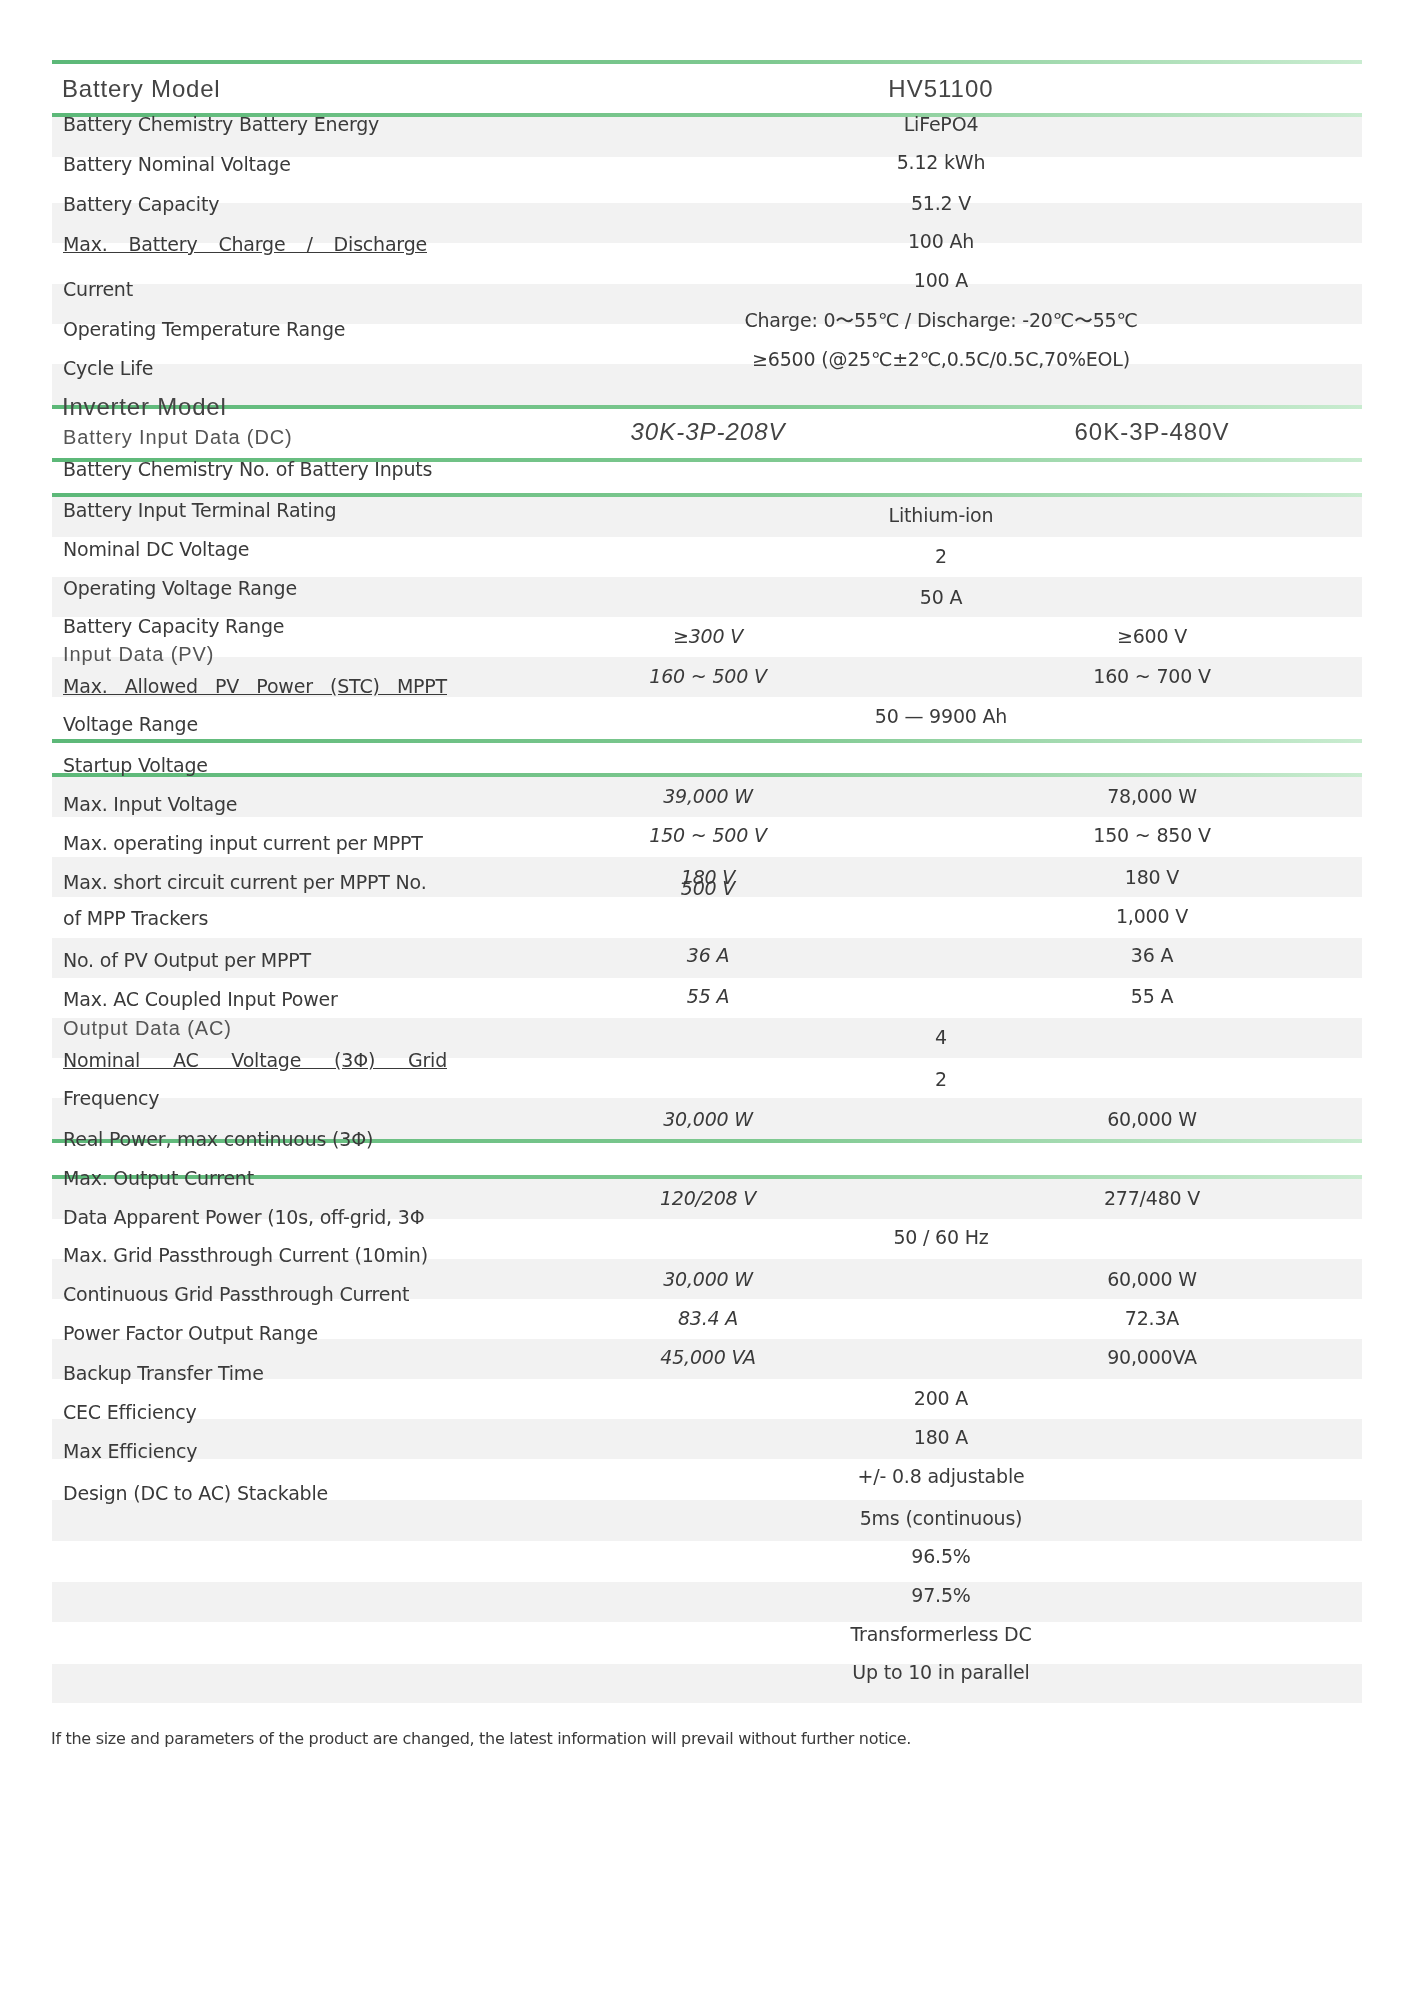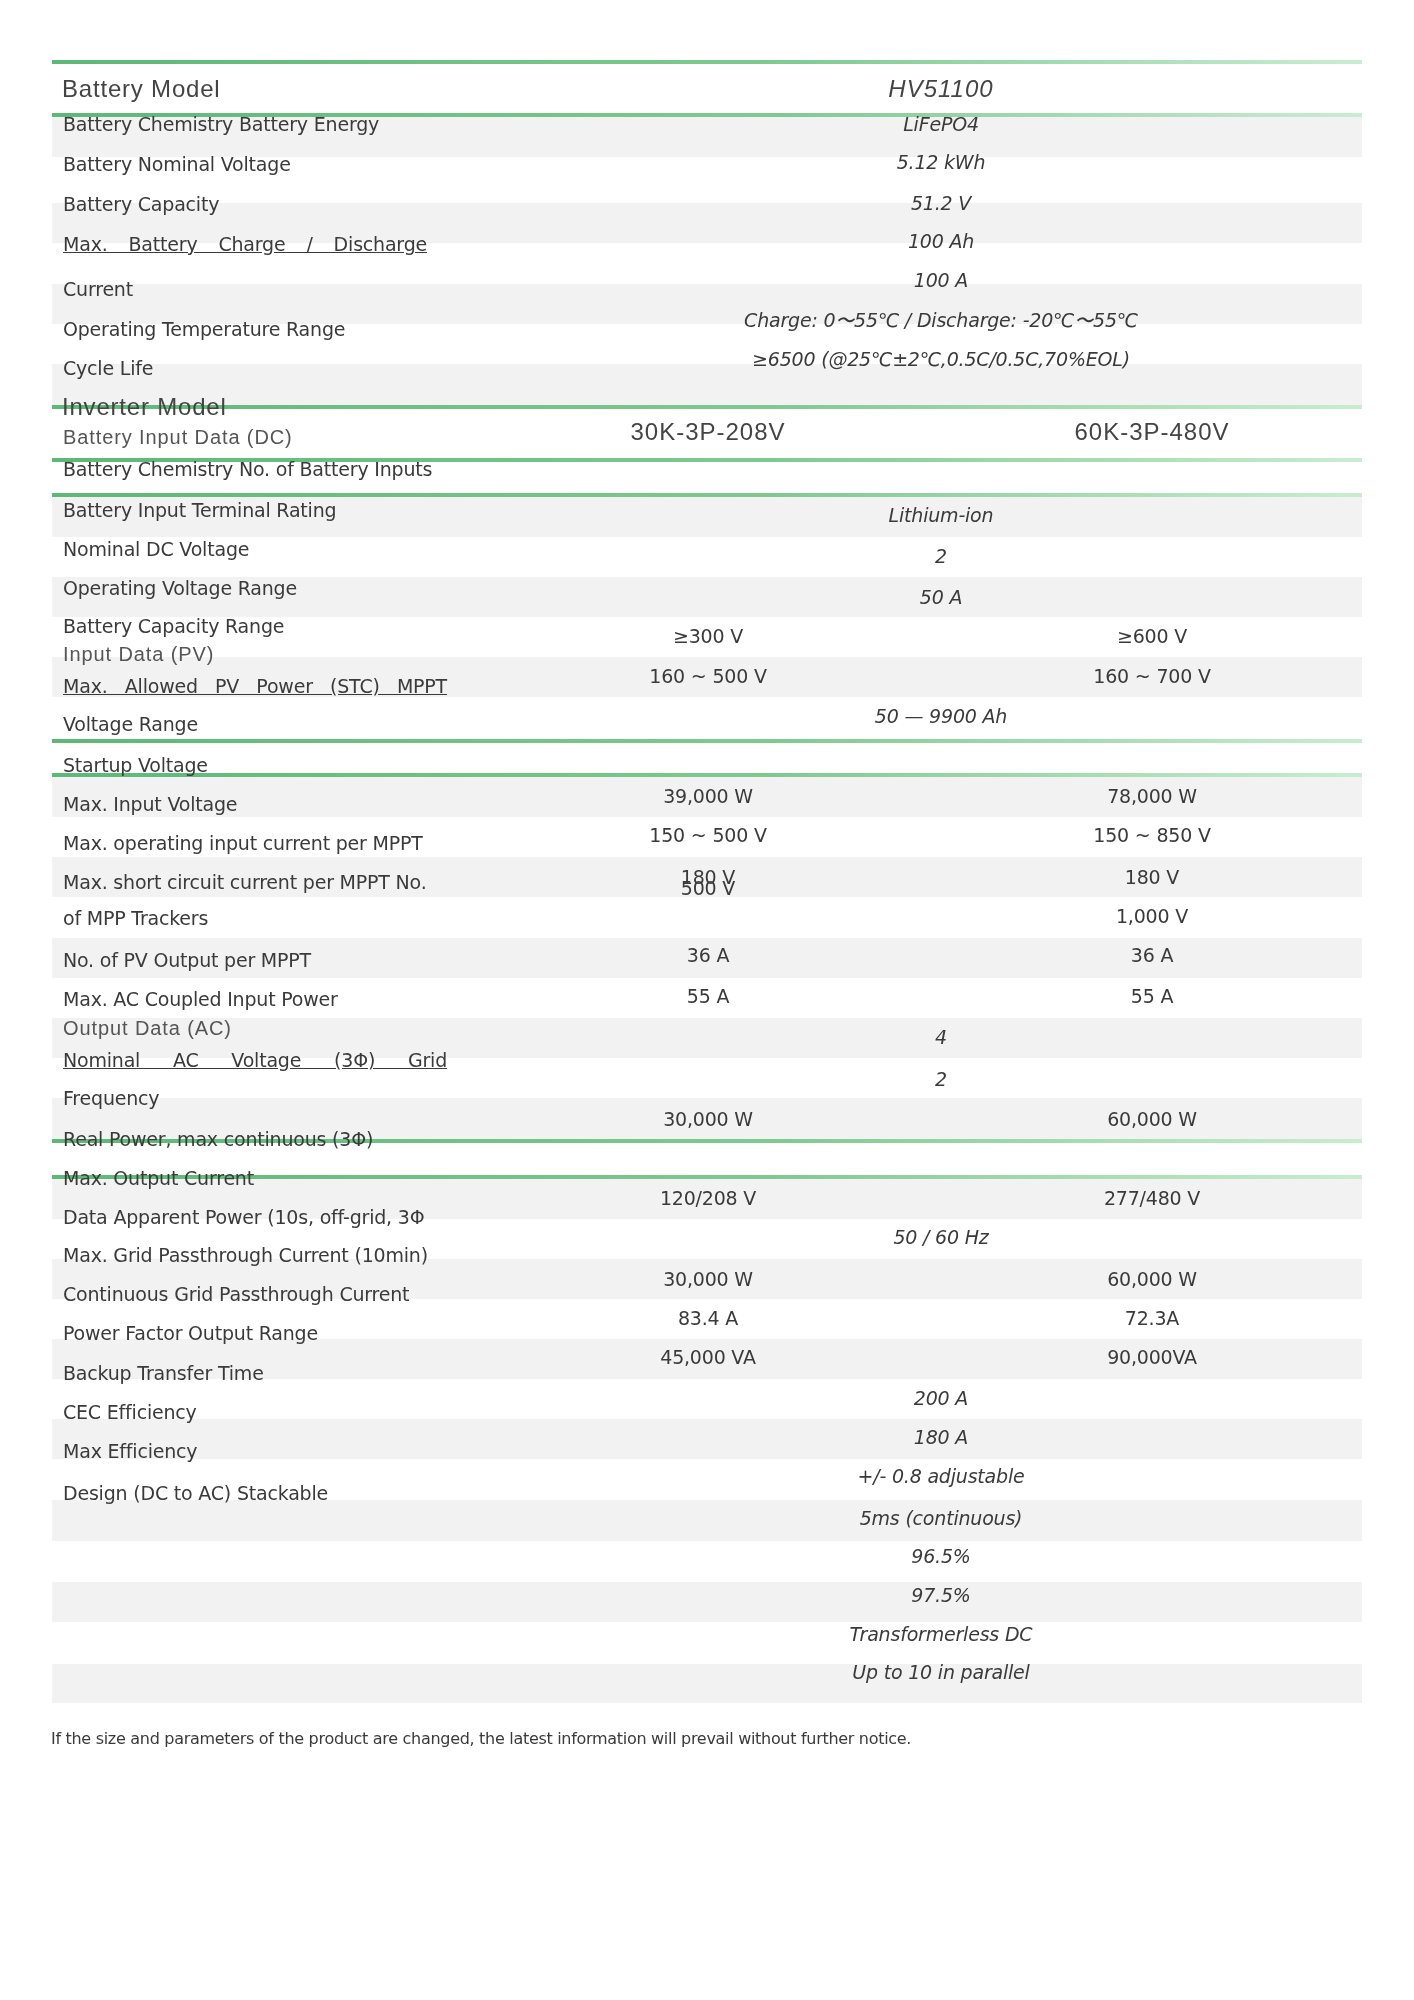--- a/index.html
+++ b/index.html
@@ -10,21 +10,21 @@
            background:linear-gradient(to right,#5cb878 0%,#7fc991 55%,#c9ecd0 100%); }
   .lbl { position:absolute; left:63px; font-size:19px; line-height:22px; white-space:nowrap;
          transform:translateY(-50%); color:#3a3a3a; letter-spacing:-0.2px; }
   .lbl.just { width:384px; text-align:justify; text-align-last:justify;text-decoration:underline; }
   .hdr { position:absolute; left:62px; font-family:"Liberation Sans",sans-serif; font-size:24px;
          letter-spacing:0.8px; color:#444; transform:translateY(-50%); white-space:nowrap; }
   .sub { position:absolute; left:63px; font-family:"Liberation Sans",sans-serif; font-size:20px;
          letter-spacing:0.9px; color:#555; transform:translateY(-50%); white-space:nowrap; }
   .val { position:absolute; font-size:19px; line-height:22px; white-space:nowrap; color:#3a3a3a;
          transform:translate(-50%,-50%); letter-spacing:-0.2px; }
-  .c1 { left:941px;font-style:italic; } .ca { left:708px; } .cb { left:1152px; }
+  .c1 { left:941px; } .ca { left:708px;font-style:italic; } .cb { left:1152px; }
   .model { font-family:"Liberation Sans",sans-serif; font-size:24px; letter-spacing:1px; color:#444; }
   .foot { position:absolute; left:51px; top:1729px; font-size:16px; color:#3a3a3a; white-space:nowrap; letter-spacing:-0.3px; }
 </style>
 </head>
 <body>
 
 <div class="band" style="top:117px;height:40px"></div>
 <div class="band" style="top:203px;height:40px"></div>
 <div class="band" style="top:284px;height:40px"></div>
 <div class="band" style="top:364px;height:42px"></div>

